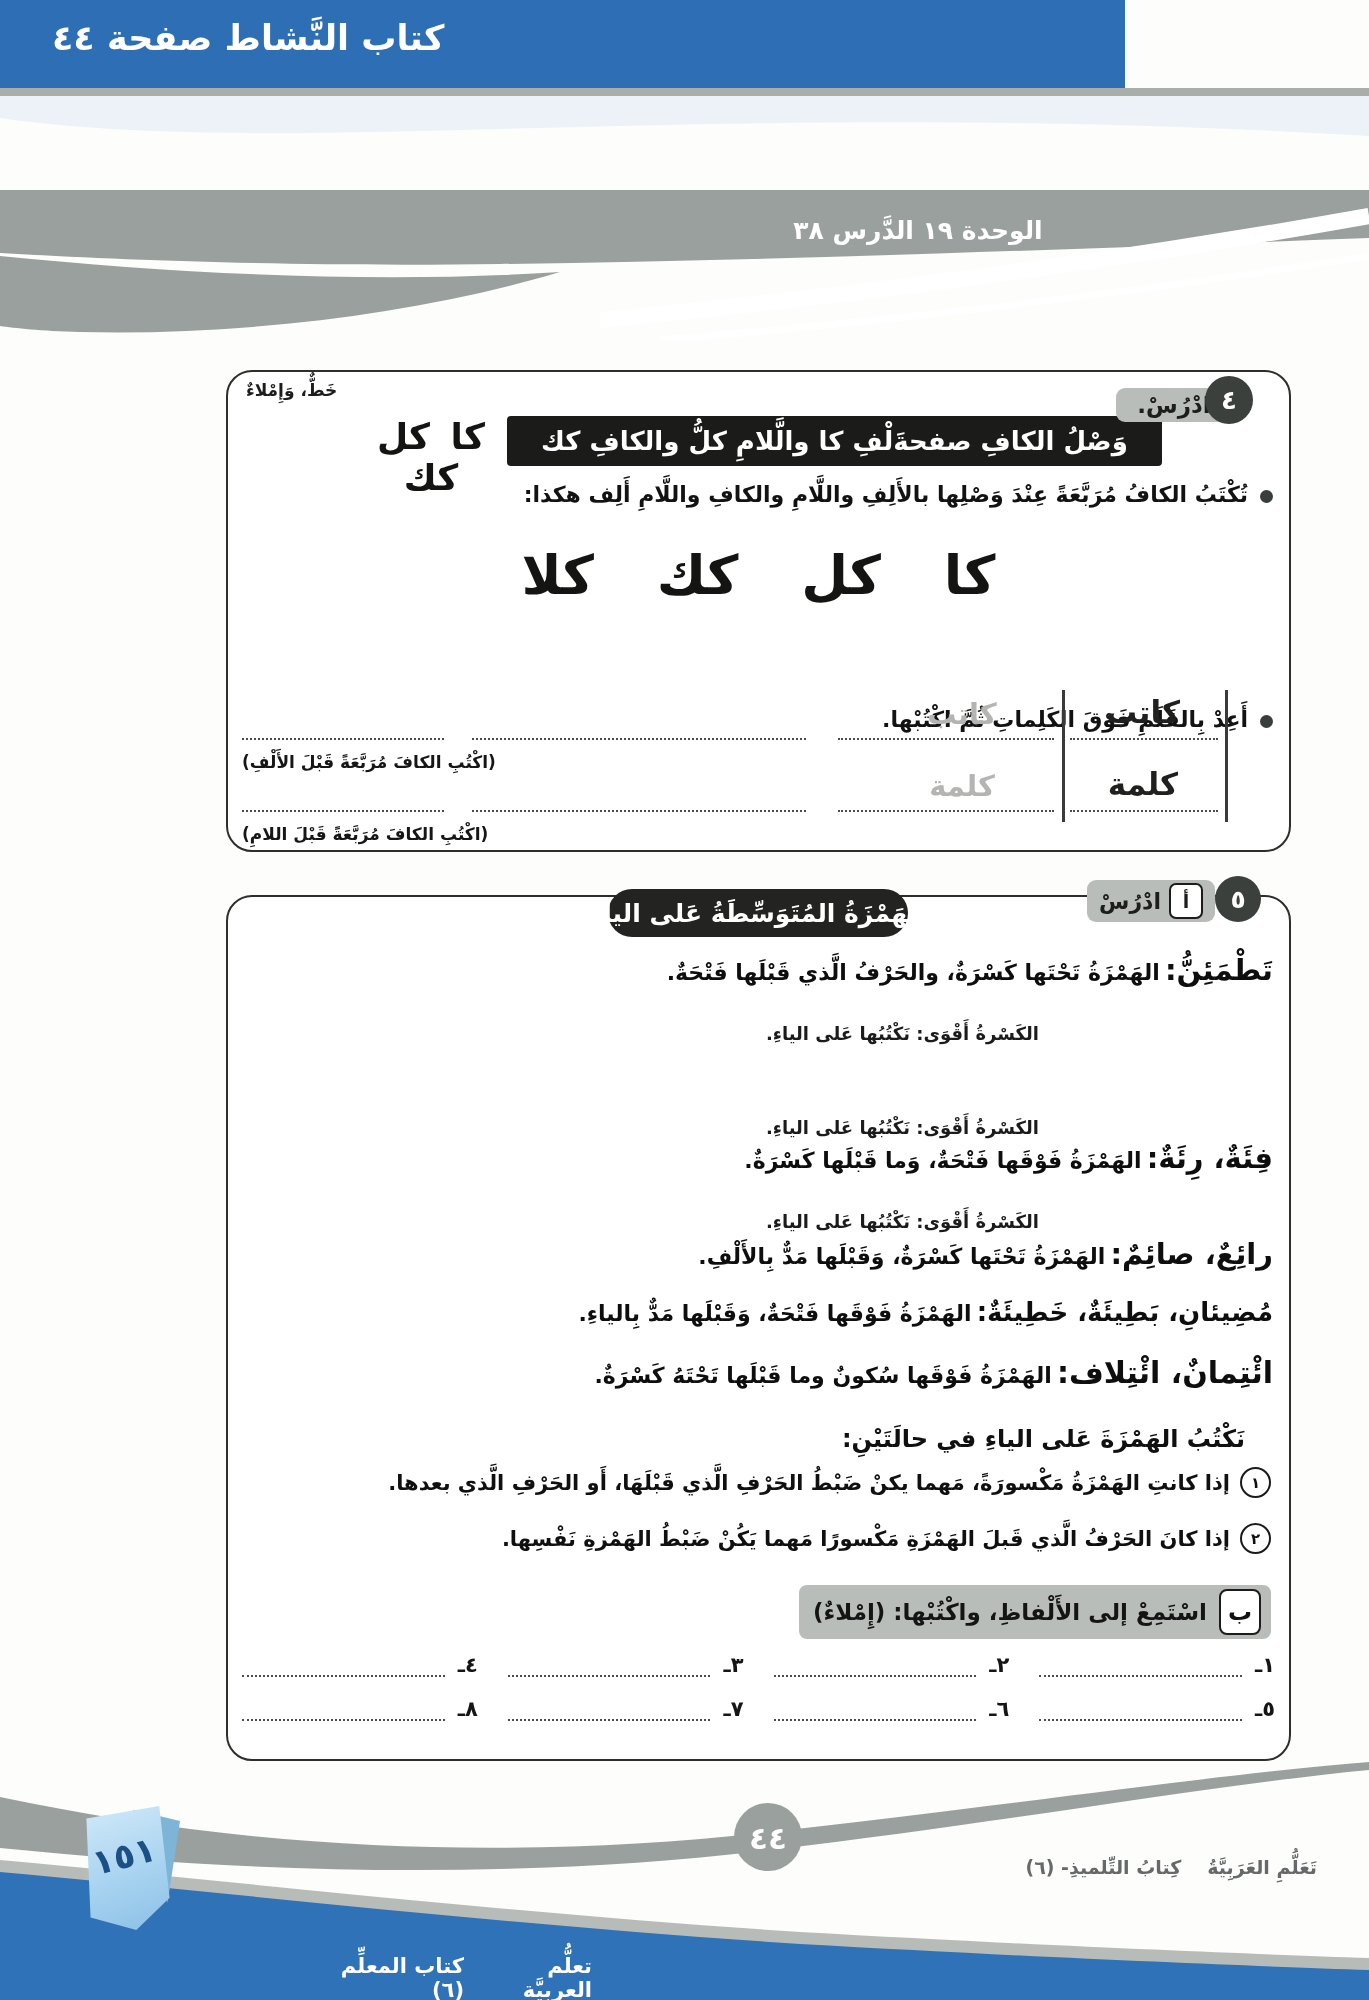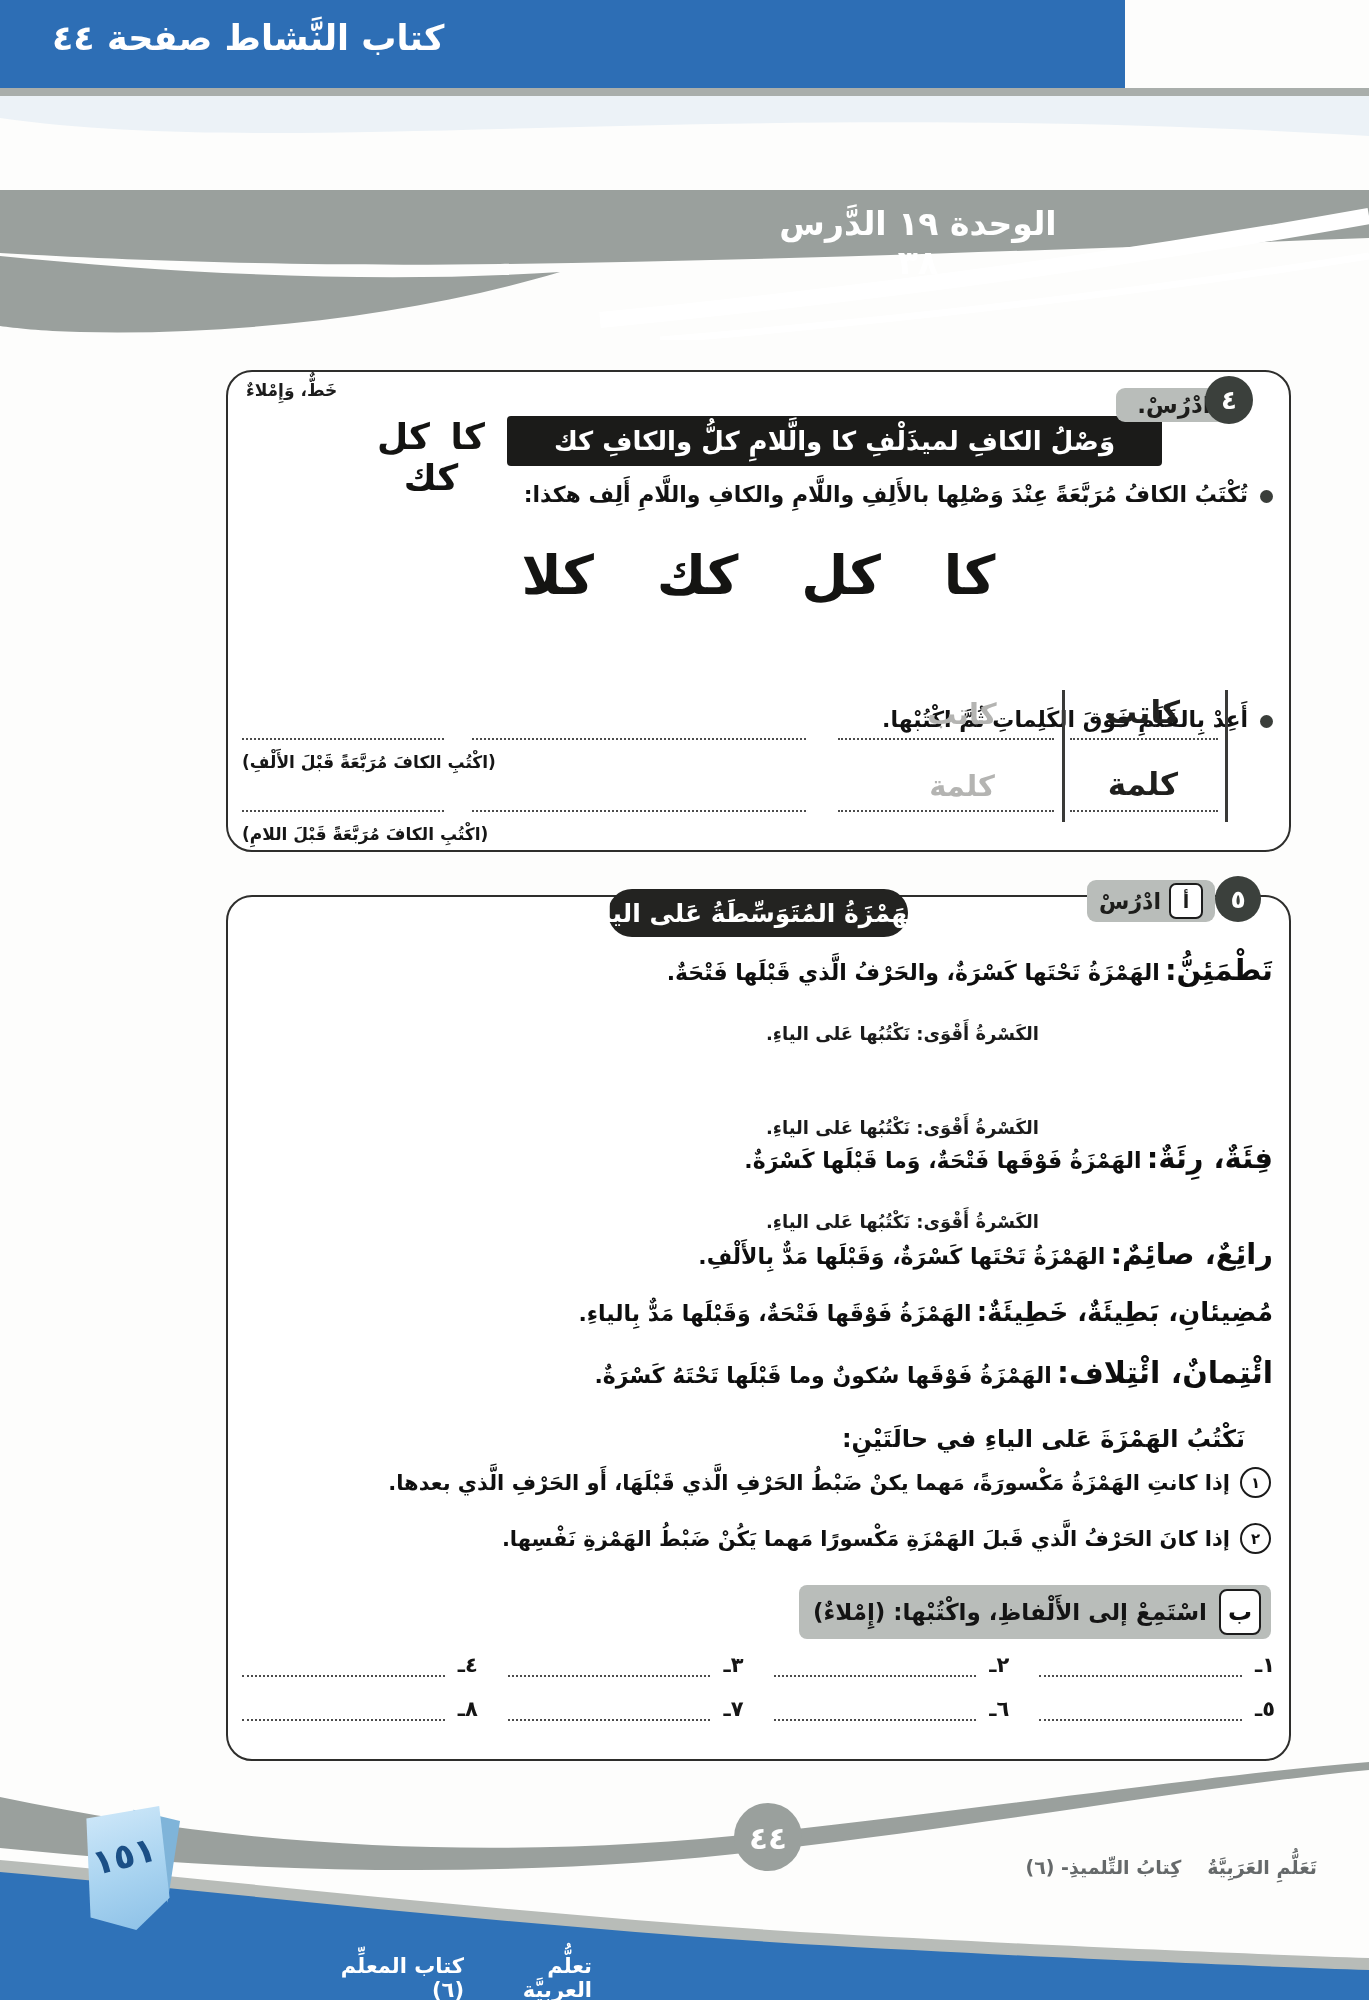--- a/index.html
+++ b/index.html
@@ -2,21 +2,21 @@
 <html lang="ar" dir="rtl"><head>
 <meta charset="utf-8">
 <style>
   html,body{margin:0;padding:0;background:#ffffff;}
   .page{position:relative;width:1369px;height:2000px;overflow:hidden;background:#fdfdfc;
         font-family:"DejaVu Sans",sans-serif;direction:rtl;}
   .abs{position:absolute;}
   
   .header-bar{position:absolute;left:0;top:0;width:1125px;height:88px;background:#2d6eb5;}
   .header-title{position:absolute;left:52px;top:18px;color:#ffffff;font-size:35px;font-weight:bold;direction:rtl;}
-  .unit-label{position:absolute;left:772px;top:204px;width:292px;color:#ffffff;font-size:33px;font-weight:bold;text-align:center;direction:rtl;z-index:3;}
+  .unit-label{position:absolute;left:772px;top:216px;width:292px;color:#ffffff;font-size:25px;font-weight:bold;text-align:center;direction:rtl;z-index:3;}
   
   .ex-box{position:absolute;left:226px;width:1061px;background:#ffffff;border:2.5px solid #2e2e2c;border-radius:26px;z-index:2;}
   .badge-circle{position:absolute;border-radius:50%;background:#3b403c;color:#fff;display:flex;align-items:center;justify-content:center;font-weight:bold;z-index:3;}
   .chip{position:absolute;background:#b9bdba;border-radius:9px;display:flex;align-items:center;justify-content:center;font-weight:bold;color:#1d1d1b;z-index:2;}
   .bullet-line{position:absolute;right:16px;direction:rtl;text-align:right;font-weight:bold;color:#121212;font-size:22px;white-space:nowrap;}
   .bullet-dot{display:inline-block;width:13px;height:13px;border-radius:50%;background:#3a3e3a;margin-left:12px;vertical-align:middle;}
   .dark-banner{position:absolute;background:#1b1b19;color:#ffffff;font-size:26px;font-weight:bold;text-align:center;direction:rtl;border-radius:4px;display:flex;align-items:center;justify-content:center;white-space:nowrap;}
   .callig{font-weight:900;color:#141412;direction:rtl;text-align:center;}
   .dotted{position:absolute;border-bottom:2.5px dotted #4c4c4c;height:0;}
   .vbar{position:absolute;width:2.5px;background:#3a3a38;}
@@ -68,21 +68,21 @@
 
   <div class="ex-box" style="top:370px;height:478px;">
     <div class="badge-circle" style="right:36px;top:4px;width:48px;height:48px;font-size:26px;">
       <span>٤</span>
     </div>
     <div class="chip" style="right:57px;top:16px;width:116px;height:34px;font-size:23px;">
       <span>ادْرُسْ.</span>
     </div>
     <div class="corner-note">خَطٌّ، وَإِمْلاءٌ</div>
 
-    <div class="dark-banner" style="left:279px;top:44px;width:655px;height:50px;">وَصْلُ الكافِ لميذَلْفِ كا والَّلامِ كلُّ والكافِ كك</div>
+    <div class="dark-banner" style="left:279px;top:44px;width:655px;height:50px;">وَصْلُ الكافِ صفحةَلْفِ كا والَّلامِ كلُّ والكافِ كك</div>
     <div class="callig" style="position:absolute;left:128px;top:44px;width:150px;font-size:36px;word-spacing:8px;">كا كل كك</div>
 
     <div class="bullet-line" style="top:110px;">
       <span class="bullet-dot"></span><span>تُكْتَبُ الكافُ مُرَبَّعَةً عِنْدَ وَصْلِها بالأَلِفِ واللَّامِ والكافِ واللَّامِ أَلِف هكذا:</span>
     </div>
 
     <div class="callig" style="position:absolute;left:0;right:0;top:172px;font-size:54px;word-spacing:44px;">كا كل كك كلا</div>
 
     <div class="bullet-line" style="top:288px;margin-top:47px;">
       <span class="bullet-dot"></span><span>أَعِدْ بِالقَلَمِ فَوْقَ الكَلِماتِ ثُمَّ اكْتُبْها.</span>

